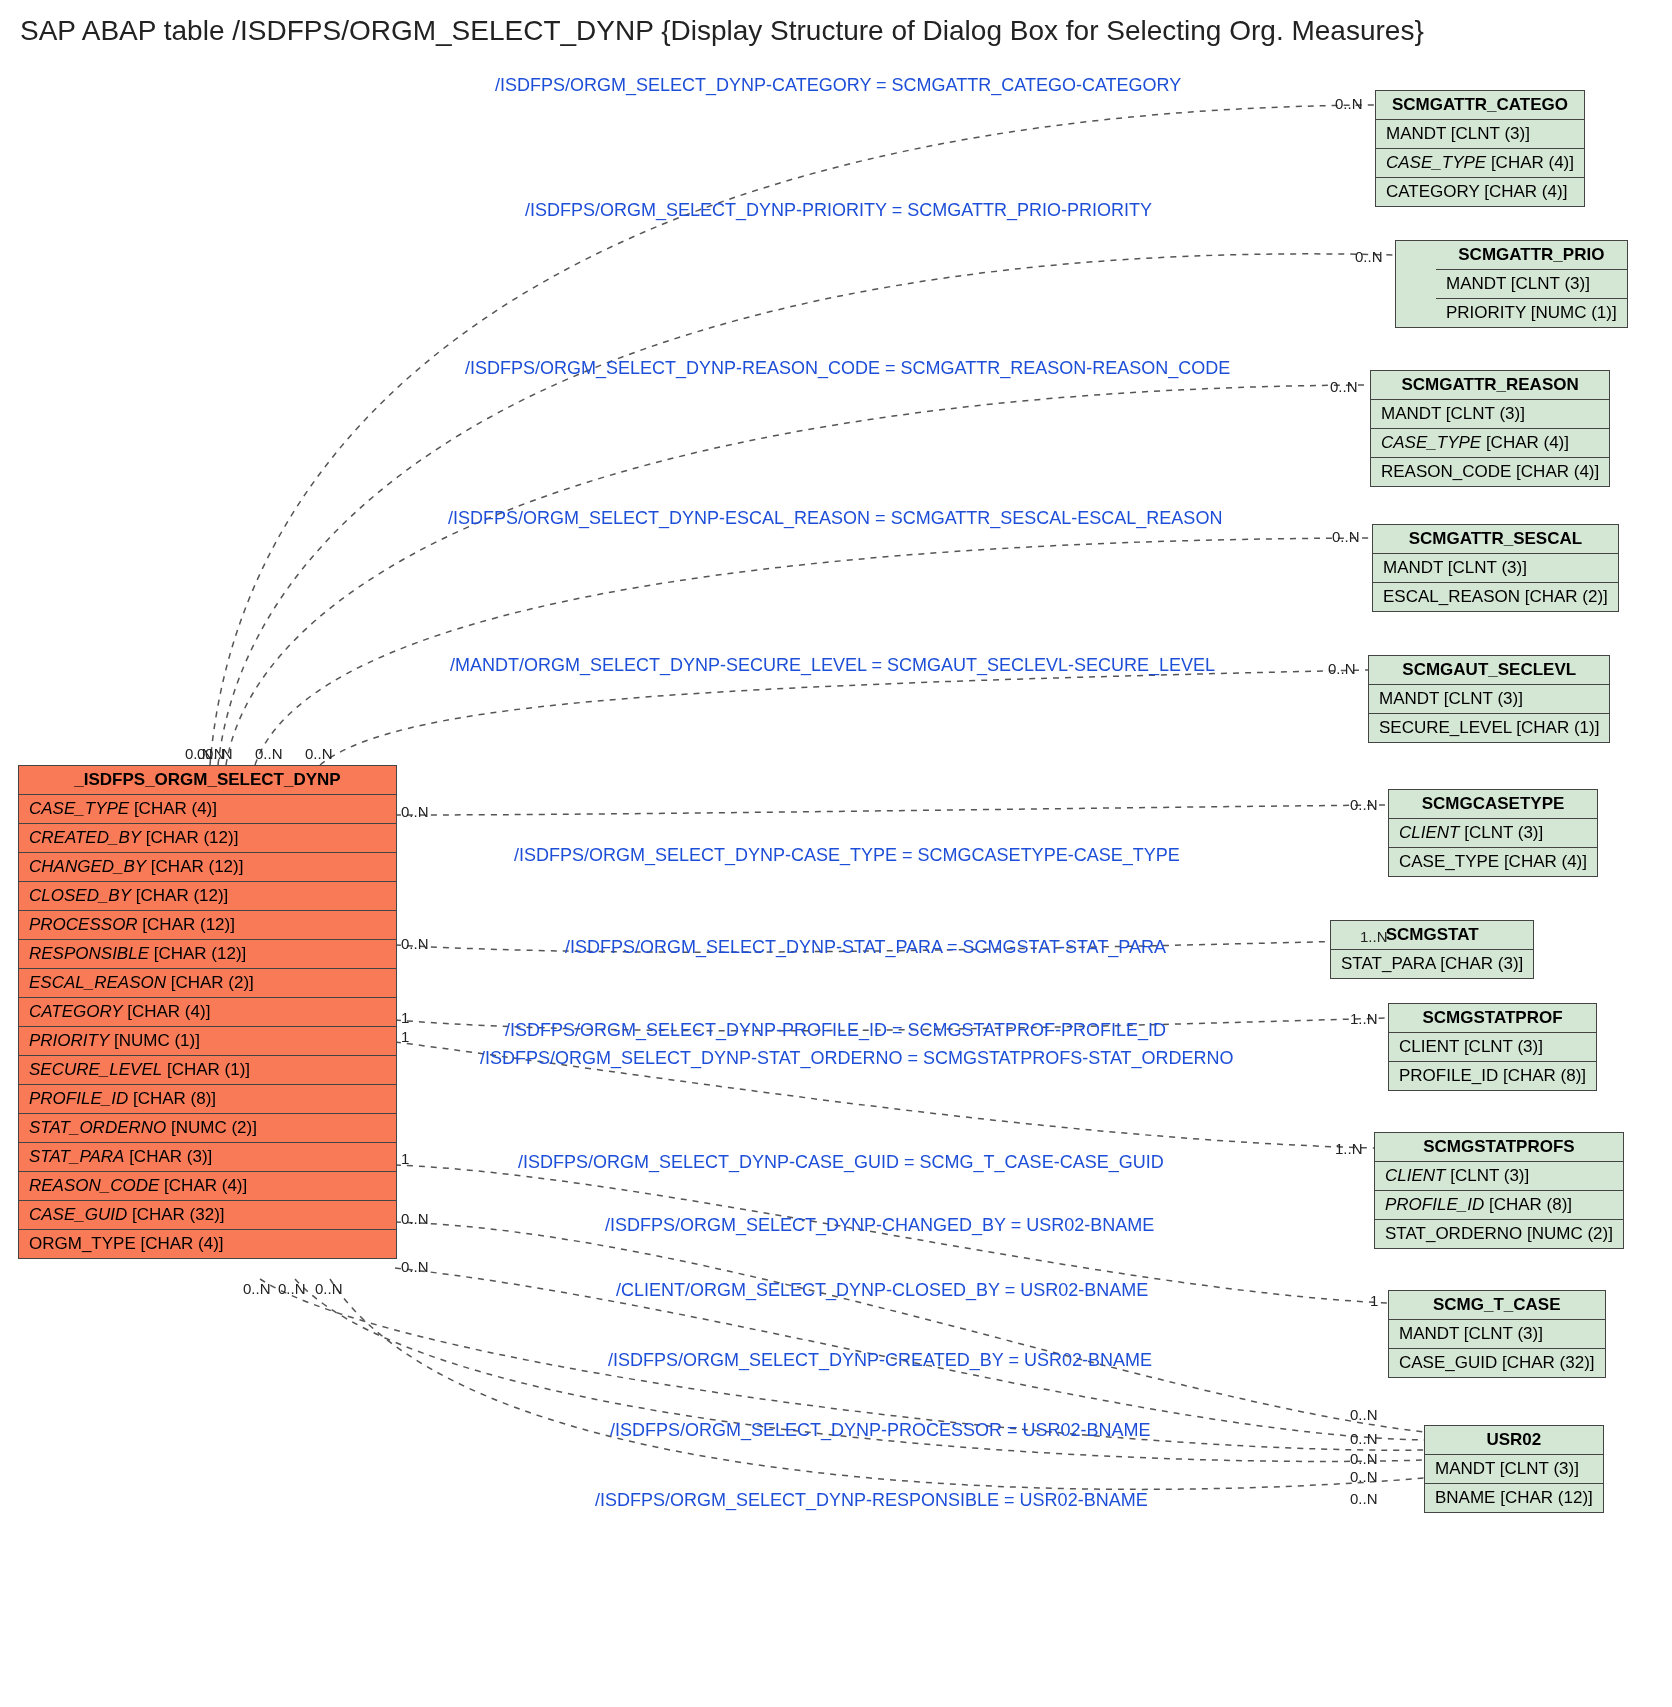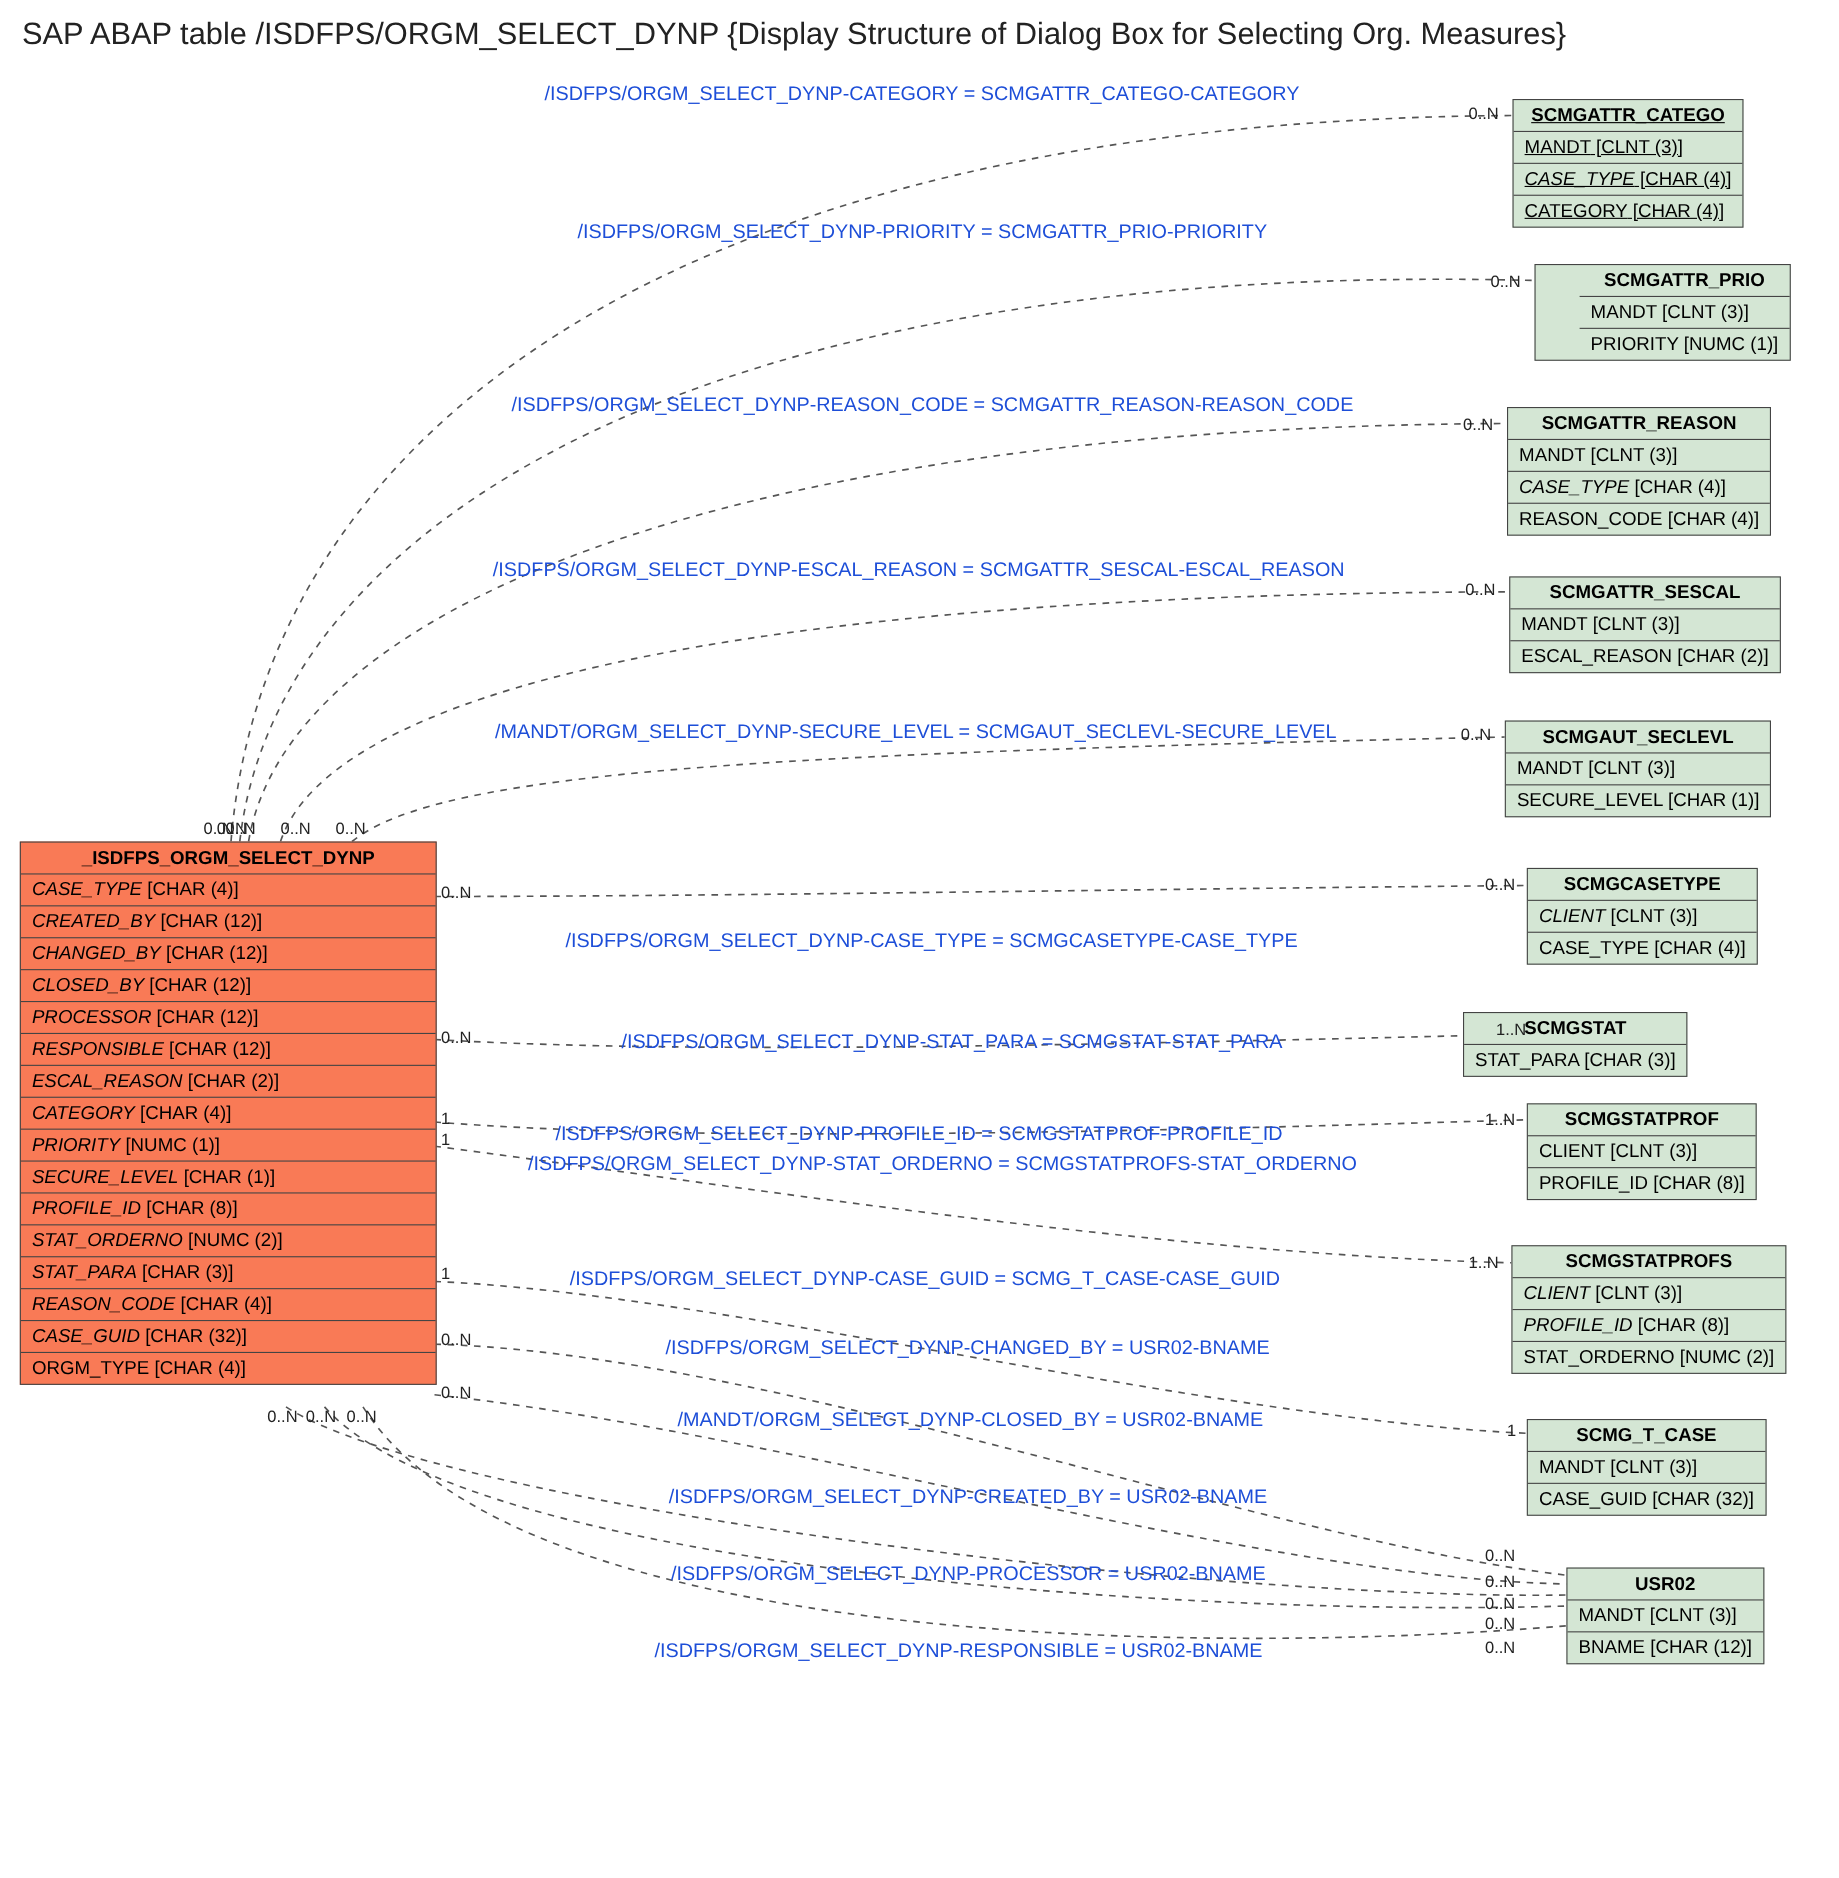--- a/index.html
+++ b/index.html
@@ -117,21 +117,21 @@
       <div class="row italic"><span class="name">SECURE_LEVEL</span><span class="type"> [CHAR (1)]</span></div>
       <div class="row italic"><span class="name">PROFILE_ID</span><span class="type"> [CHAR (8)]</span></div>
       <div class="row italic"><span class="name">STAT_ORDERNO</span><span class="type"> [NUMC (2)]</span></div>
       <div class="row italic"><span class="name">STAT_PARA</span><span class="type"> [CHAR (3)]</span></div>
       <div class="row italic"><span class="name">REASON_CODE</span><span class="type"> [CHAR (4)]</span></div>
       <div class="row italic"><span class="name">CASE_GUID</span><span class="type"> [CHAR (32)]</span></div>
       <div class="row"><span class="name">ORGM_TYPE</span><span class="type"> [CHAR (4)]</span></div>
     </div>
 
   <div id="entities-root">
-      <div class="entity" style="left: 1375px; top: 90px; text-decoration: underline;">
+      <div class="entity" style="left: 1375px; top: 90px;">
         <div class="hdr">SCMGATTR_CATEGO</div>
         <div class="row"><span class="name">MANDT</span><span class="type"> [CLNT (3)]</span></div>
         <div class="row italic"><span class="name">CASE_TYPE</span><span class="type"> [CHAR (4)]</span></div>
         <div class="row"><span class="name">CATEGORY</span><span class="type"> [CHAR (4)]</span></div>
       </div>
       <div class="entity" style="left: 1395px; top: 240px; padding-left: 40px;">
         <div class="hdr">SCMGATTR_PRIO</div>
         <div class="row"><span class="name">MANDT</span><span class="type"> [CLNT (3)]</span></div>
         <div class="row"><span class="name">PRIORITY</span><span class="type"> [NUMC (1)]</span></div>
       </div>
@@ -210,21 +210,21 @@
       <div class="card" style="left: 1350px; top: 1010px;">1..N</div>
       <div class="edge-label" style="left: 480px; top: 1048px;">/ISDFPS/ORGM_SELECT_DYNP-STAT_ORDERNO = SCMGSTATPROFS-STAT_ORDERNO</div>
       <div class="card" style="left: 401px; top: 1028px;">1</div>
       <div class="card" style="left: 1335px; top: 1140px;">1..N</div>
       <div class="edge-label" style="left: 518px; top: 1152px;">/ISDFPS/ORGM_SELECT_DYNP-CASE_GUID = SCMG_T_CASE-CASE_GUID</div>
       <div class="card" style="left: 401px; top: 1150px;">1</div>
       <div class="card" style="left: 1370px; top: 1292px;">1</div>
       <div class="edge-label" style="left: 605px; top: 1215px;">/ISDFPS/ORGM_SELECT_DYNP-CHANGED_BY = USR02-BNAME</div>
       <div class="card" style="left: 401px; top: 1210px;">0..N</div>
       <div class="card" style="left: 1350px; top: 1406px;">0..N</div>
-      <div class="edge-label" style="left: 616px; top: 1280px;">/MANDT/ORGM_SELECT_DYNP-CLOSED_BY = USR02-BNAME</div>
+      <div class="edge-label" style="left: 616px; top: 1280px;">/CLIENT/ORGM_SELECT_DYNP-CLOSED_BY = USR02-BNAME</div>
       <div class="card" style="left: 401px; top: 1258px;">0..N</div>
       <div class="card" style="left: 1350px; top: 1430px;">0..N</div>
       <div class="edge-label" style="left: 608px; top: 1350px;">/ISDFPS/ORGM_SELECT_DYNP-CREATED_BY = USR02-BNAME</div>
       <div class="card" style="left: 243px; top: 1280px;">0..N</div>
       <div class="card" style="left: 1350px; top: 1450px;">0..N</div>
       <div class="edge-label" style="left: 610px; top: 1420px;">/ISDFPS/ORGM_SELECT_DYNP-PROCESSOR = USR02-BNAME</div>
       <div class="card" style="left: 278px; top: 1280px;">0..N</div>
       <div class="card" style="left: 1350px; top: 1468px;">0..N</div>
       <div class="edge-label" style="left: 595px; top: 1490px;">/ISDFPS/ORGM_SELECT_DYNP-RESPONSIBLE = USR02-BNAME</div>
       <div class="card" style="left: 315px; top: 1280px;">0..N</div>

